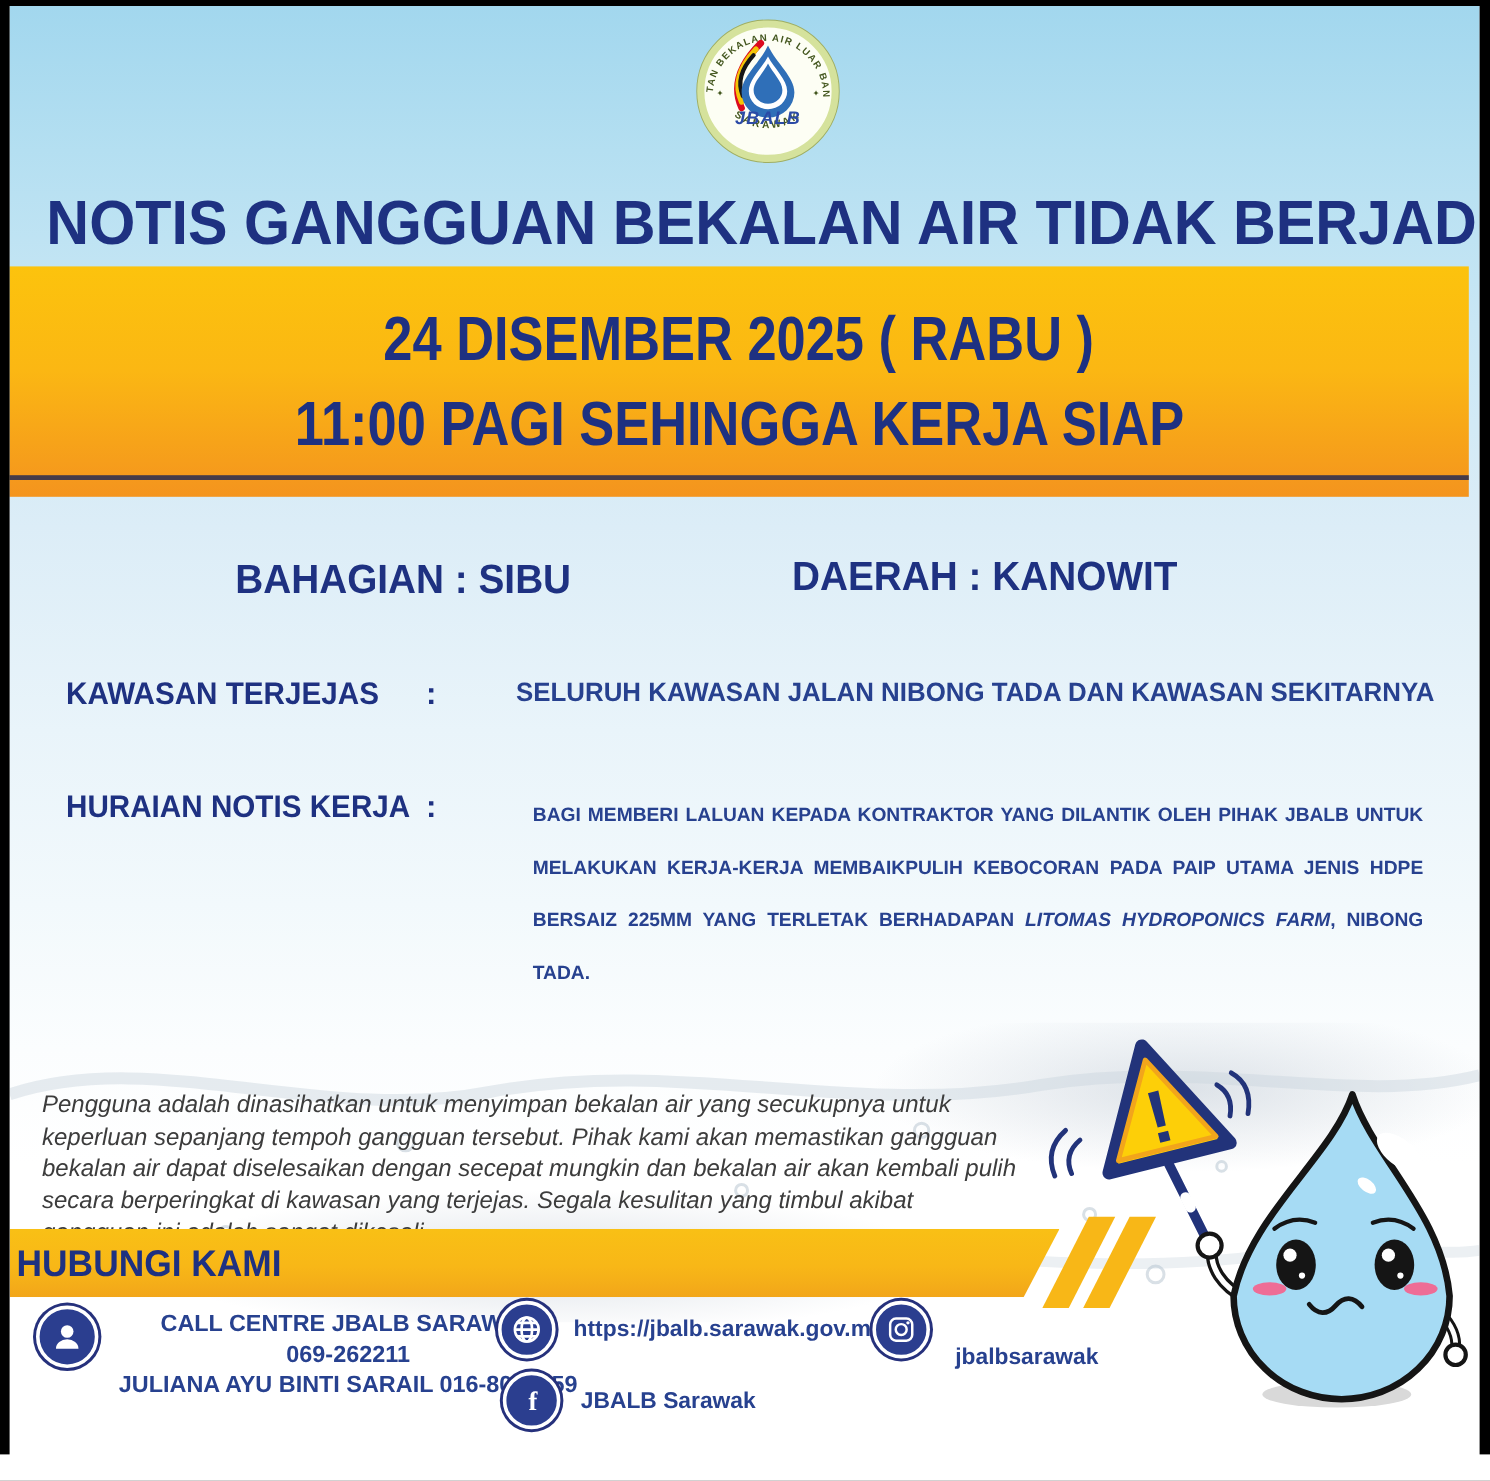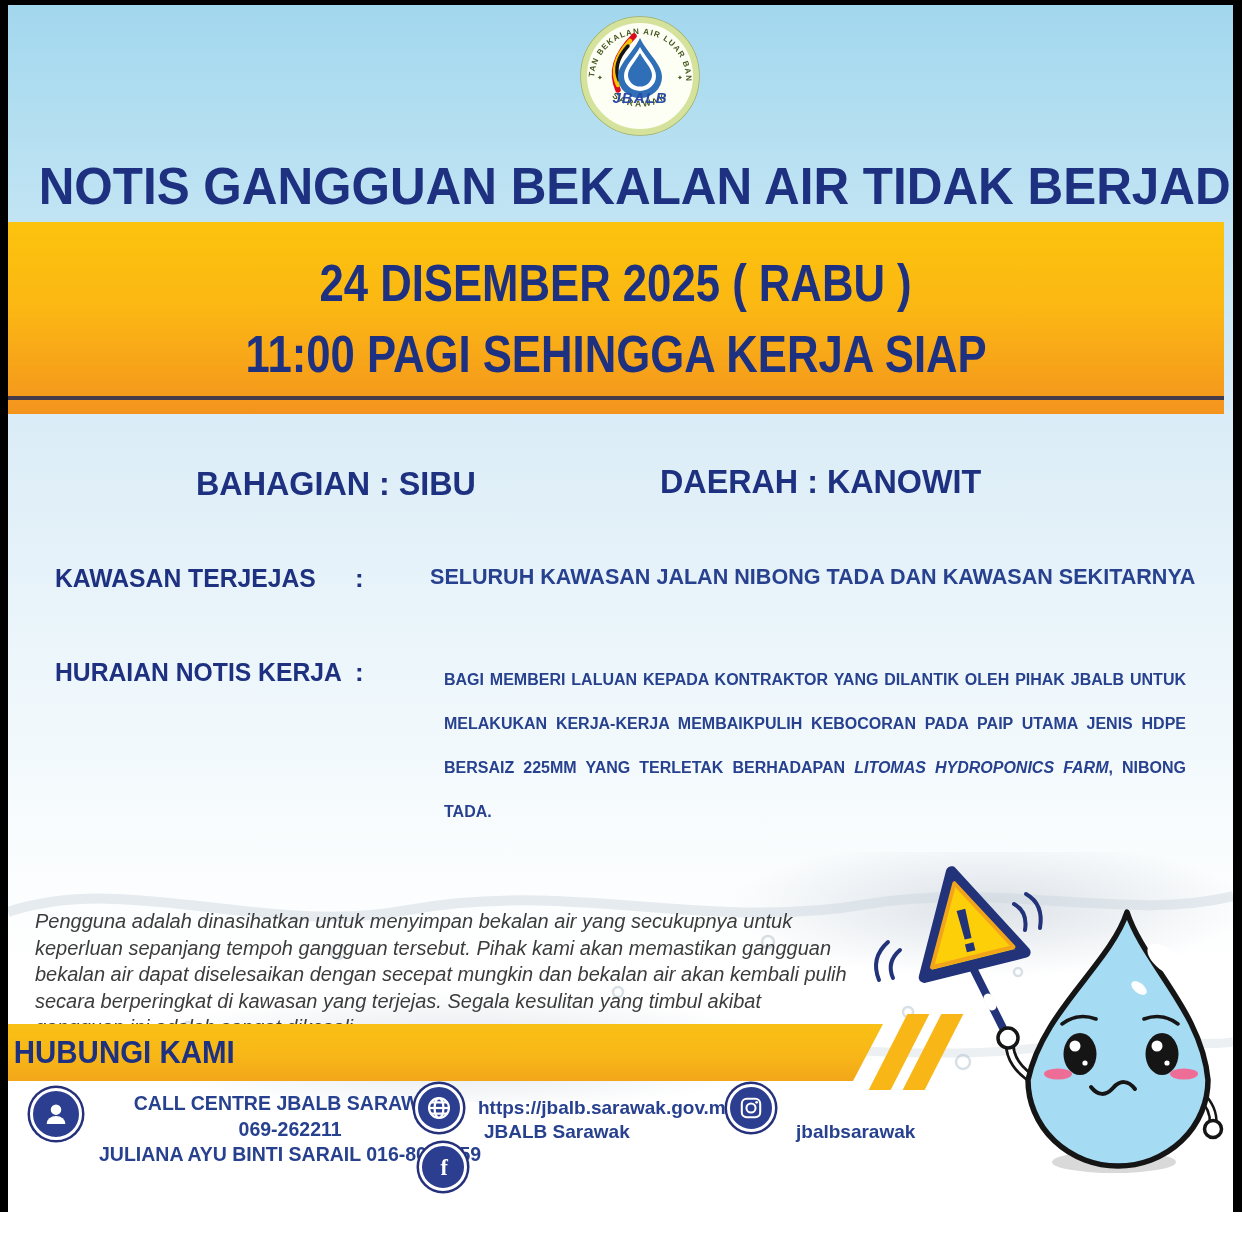--- a/index.html
+++ b/index.html
@@ -106,21 +106,21 @@
   .contact-lines{position:absolute;left:99px;top:1091px;text-align:center;}
   .contact-lines div{
     font-weight:bold;font-size:19.5px;line-height:25.5px;color:var(--navy-text);
     white-space:pre;
   }
   .link-text{
     position:absolute;font-weight:bold;font-size:19px;color:var(--navy-text);white-space:pre;
   }
   .url-text{left:478px;top:1097px;}
   .insta-text{left:796px;top:1097px;margin-top:24px;}
-  .fb-text{left:484px;top:1121px;}
+  .fb-text{left:484px;top:1157px;}
 
   .mascot{position:absolute;left:866px;top:842px;width:376px;height:372px;}
 </style>
 </head>
 <body>
 
 <div class="poster">
 
   <div class="bg"></div>
 

